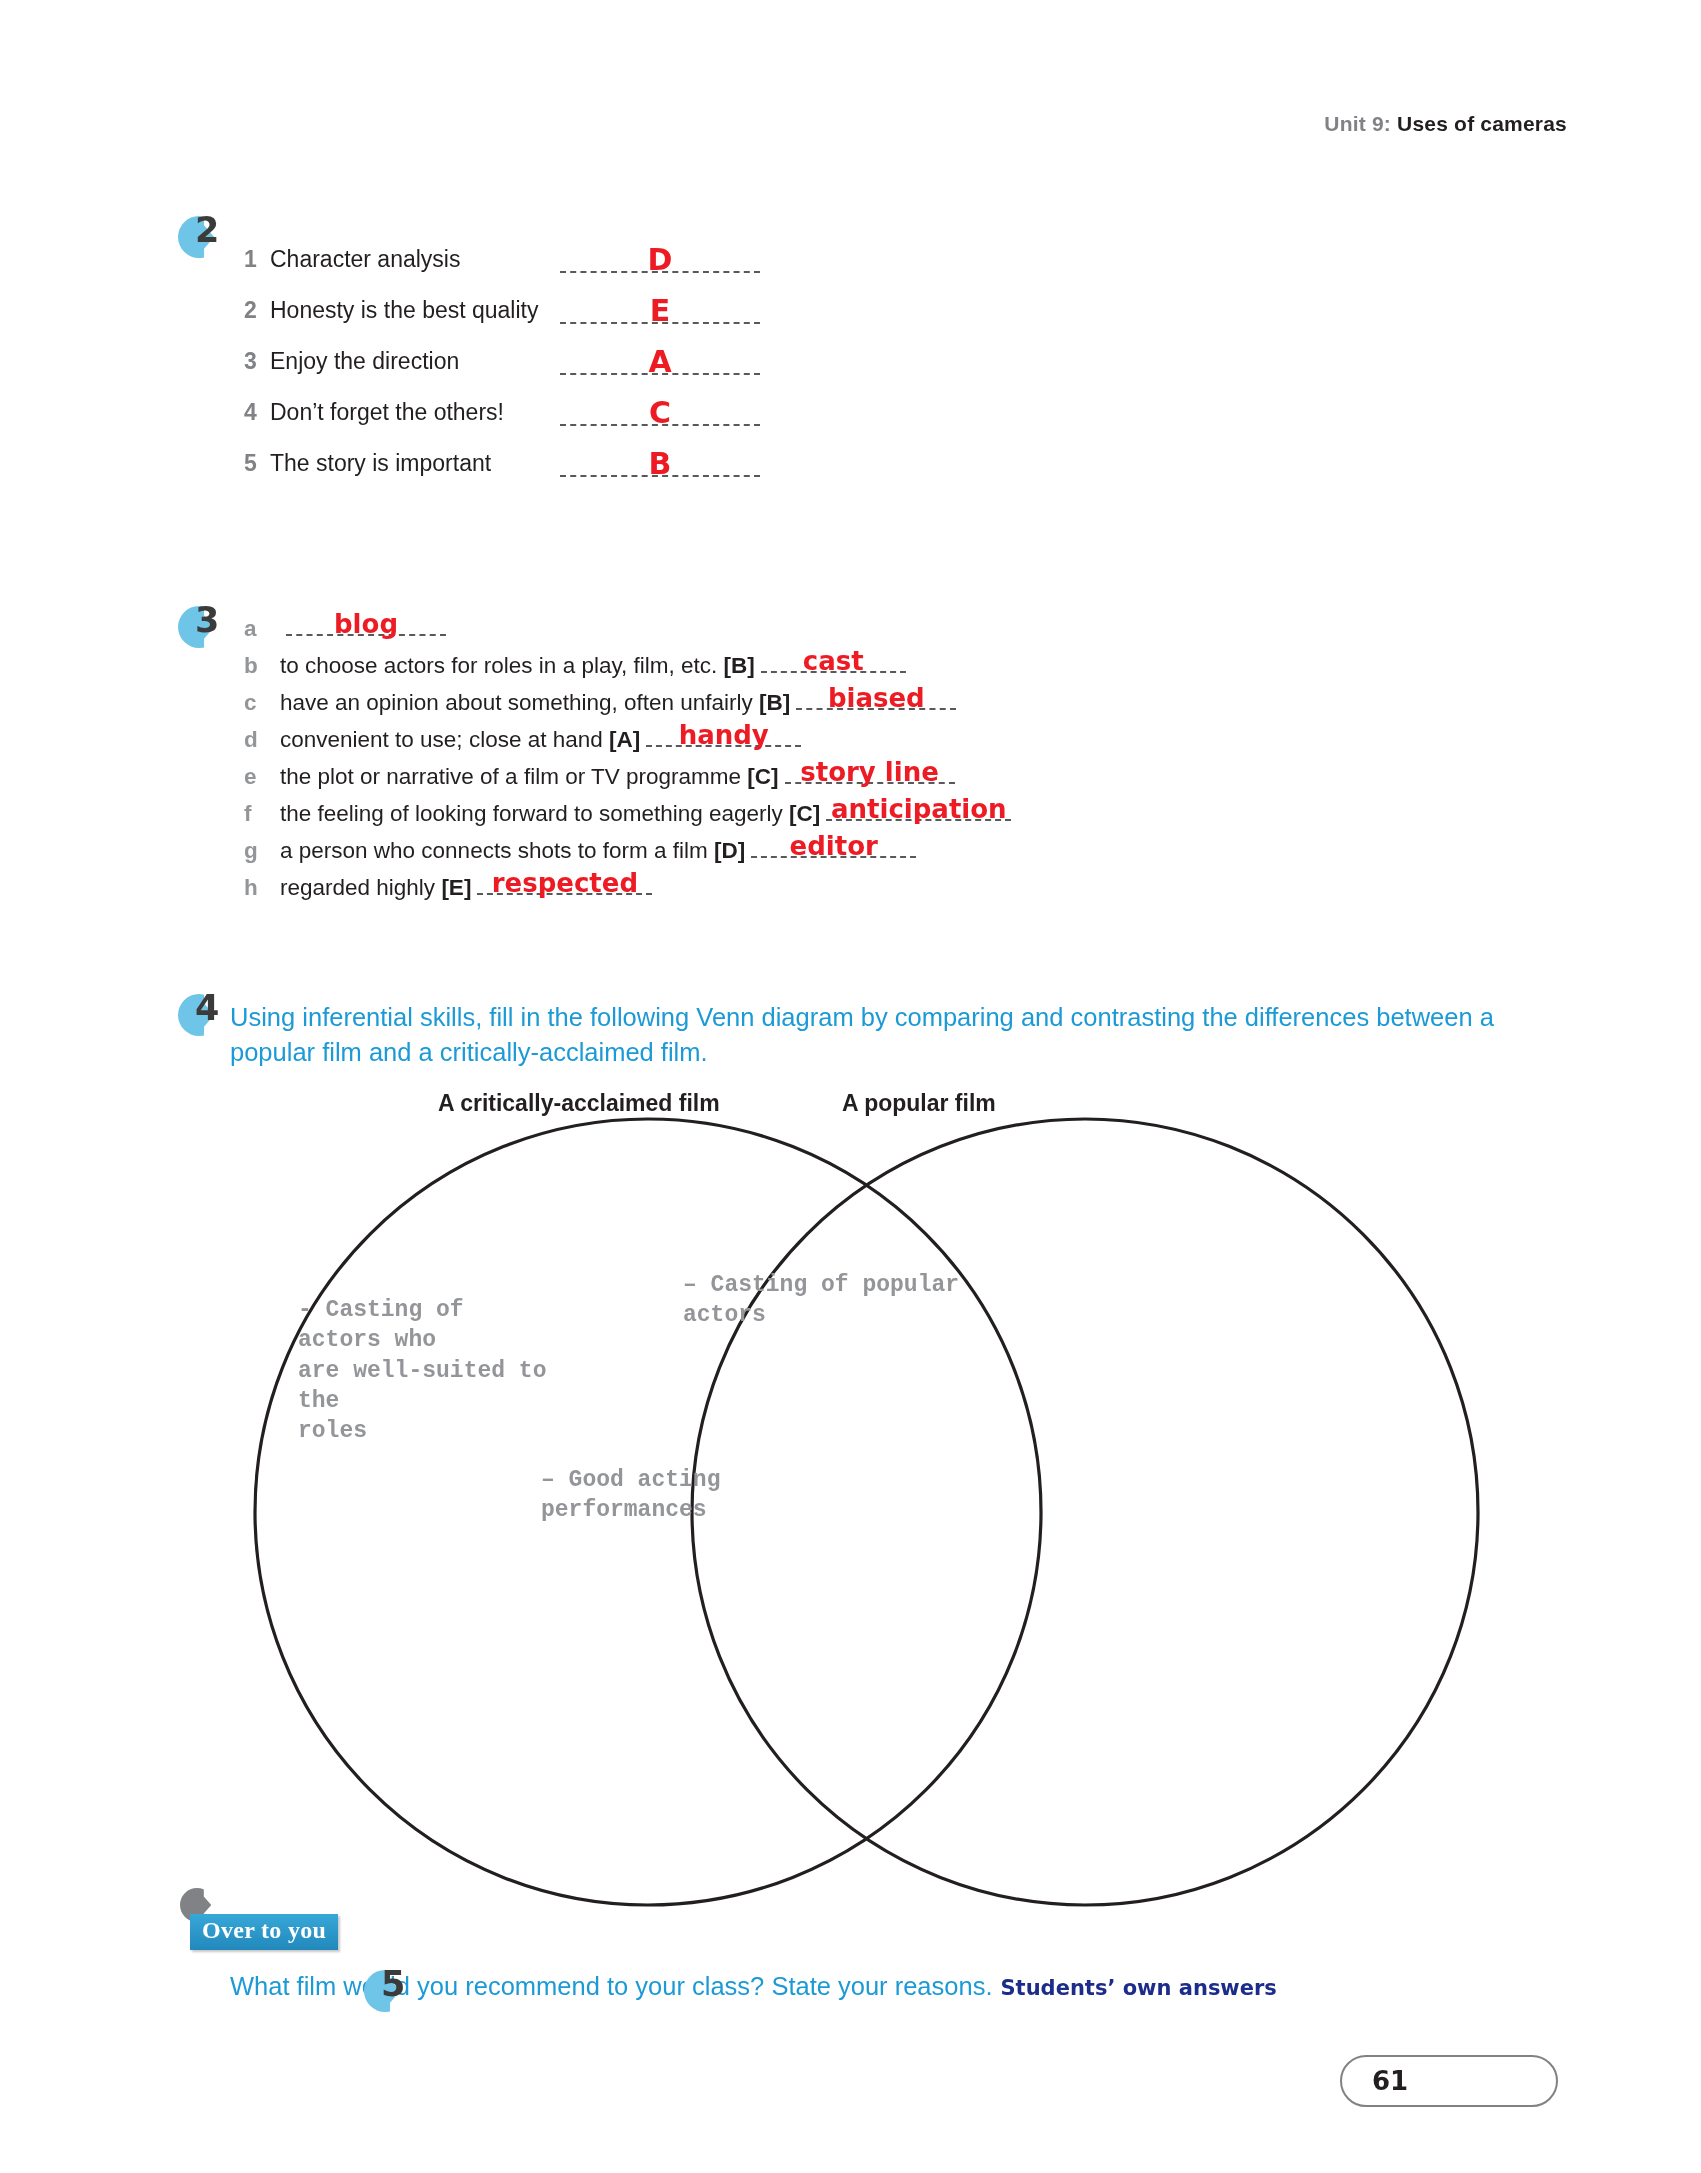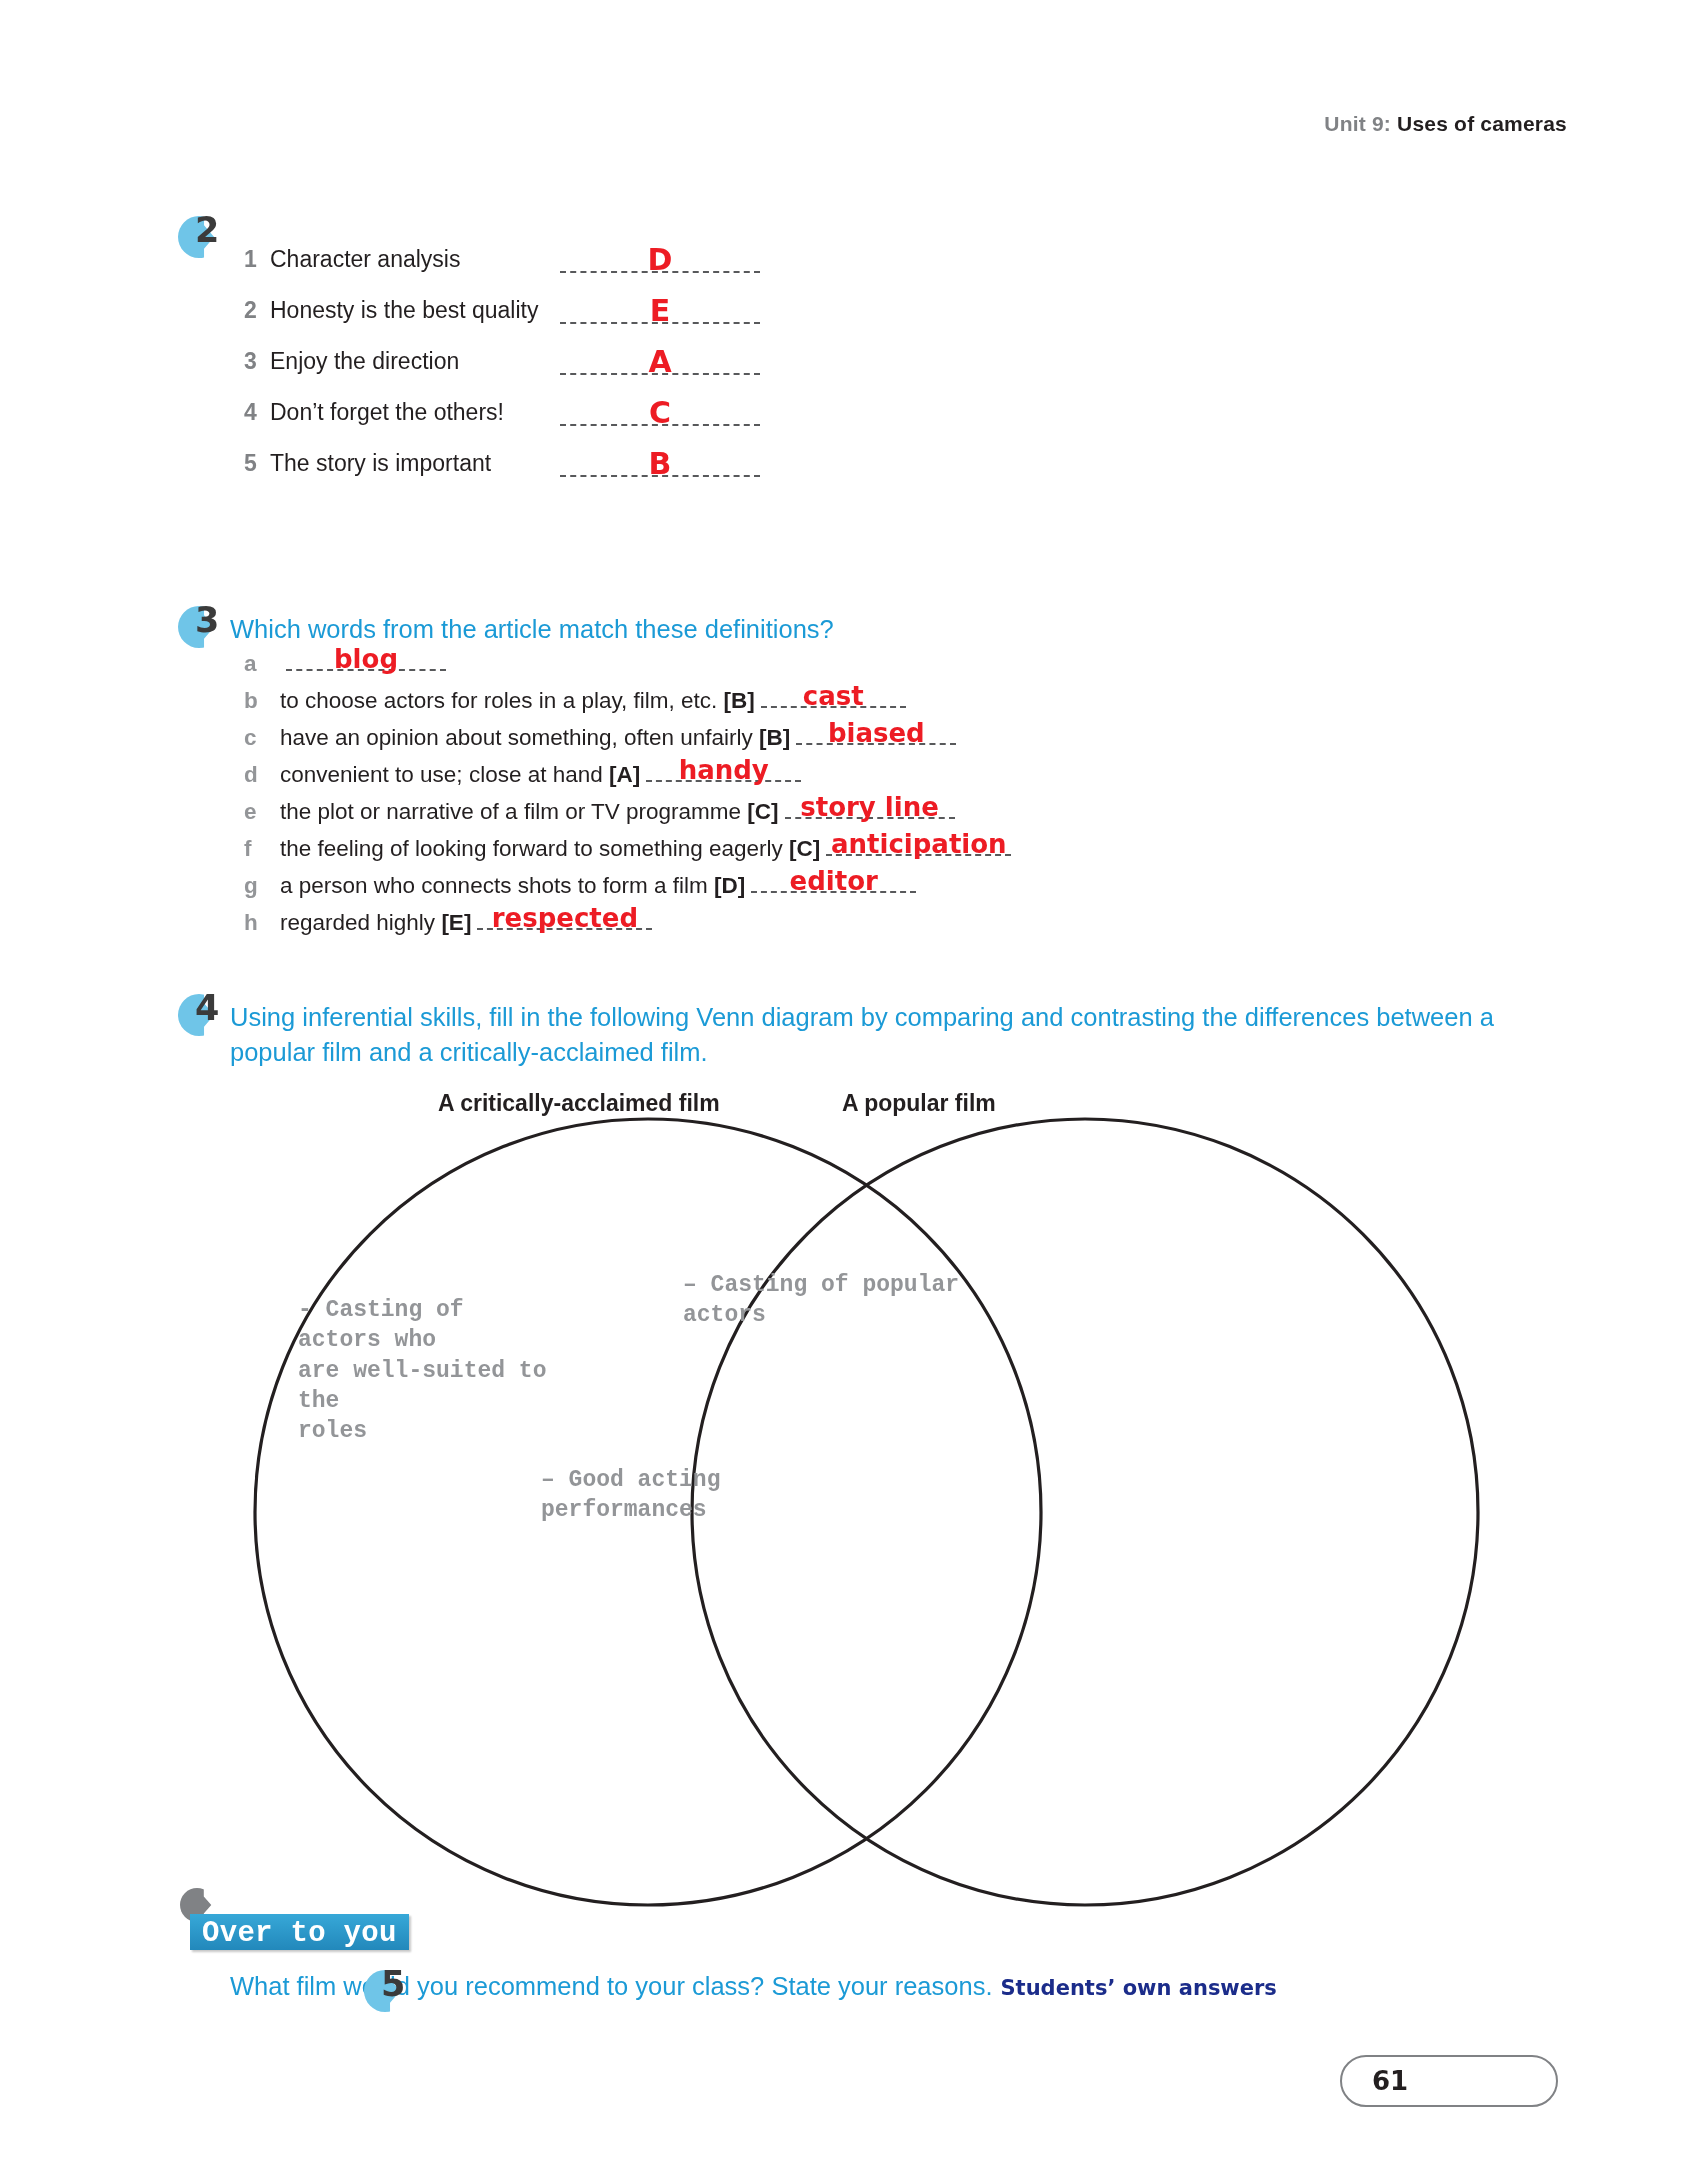--- a/index.html
+++ b/index.html
@@ -218,24 +218,24 @@
     background: #808285;
     clip-path: polygon(0 0, 70% 0, 70% 25%, 92% 50%, 70% 75%, 70% 100%, 0 100%);
   }
   .over-badge {
     position: absolute;
     left: 4px;
     top: 22px;
     display: inline-block;
     background: linear-gradient(#37a8d8, #2288bb);
     color: #ffffff;
-    font-size: 29px;
-    font-weight: bold;
-    font-family: Liberation Mono, monospace;
-    padding: 3px 12px 0 12px;
+    font-size: 24px;
+    font-weight: bold;
+    font-family: Liberation Serif, serif;
+    padding: 3px 12px 6px 12px;
     box-shadow: 2px 2px 2px rgba(0,0,0,0.22);
     letter-spacing: 0.3px;
   }
 
   .ex5 {
     position: absolute;
     left: 186px;
     top: 1972px;
     width: 1340px;
   }
@@ -326,21 +326,20 @@
         </span>
       </li>
     </ul>
 </div>
 
 <div class="exercise" id="ex3" style="top:612px;">
   <div class="ex-badge">
     <div class="disc"></div>
     <div class="num">3</div>
   </div>
-  <p class="ex-title">Which words from the article match these definitions?</p>
 
   <ul class="def-list" id="def-list">
       <li class="def-row">
         <span class="idx">a</span>
         <span class="def-blank" style="width:160px">
           <span class="ink">blog</span>
         </span>
       </li>
       <li class="def-row">
         <span class="idx">b</span>

